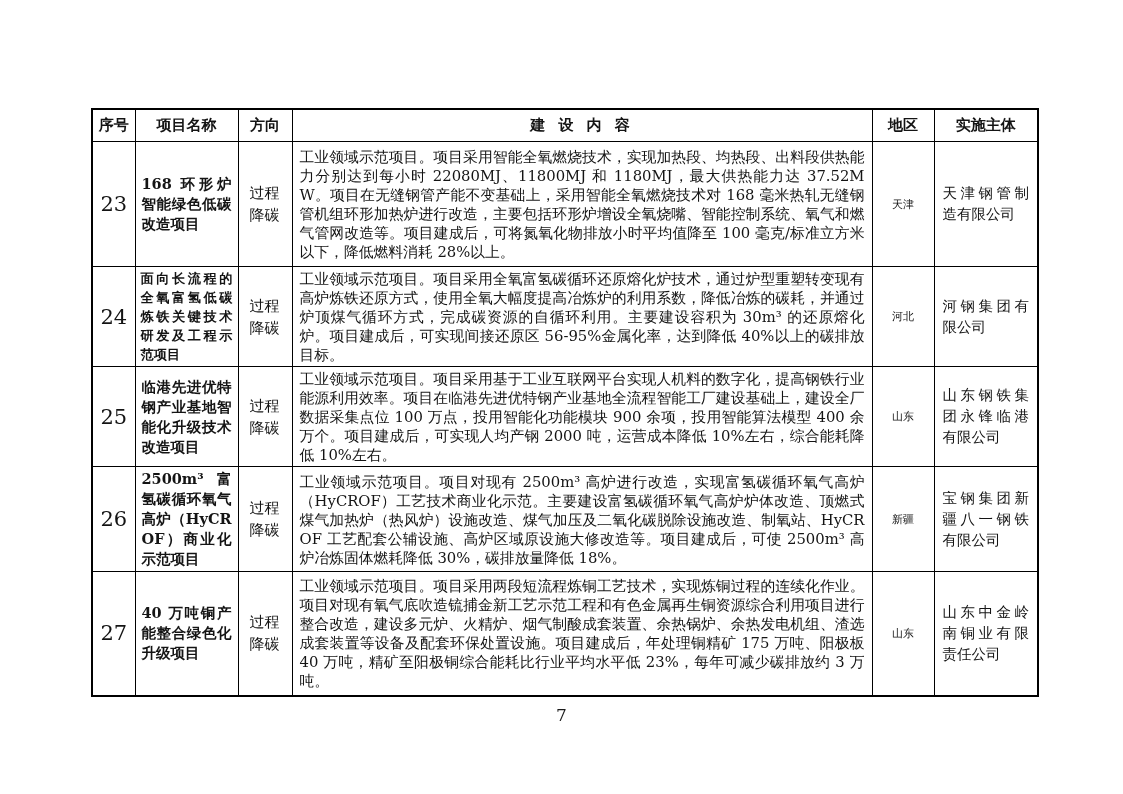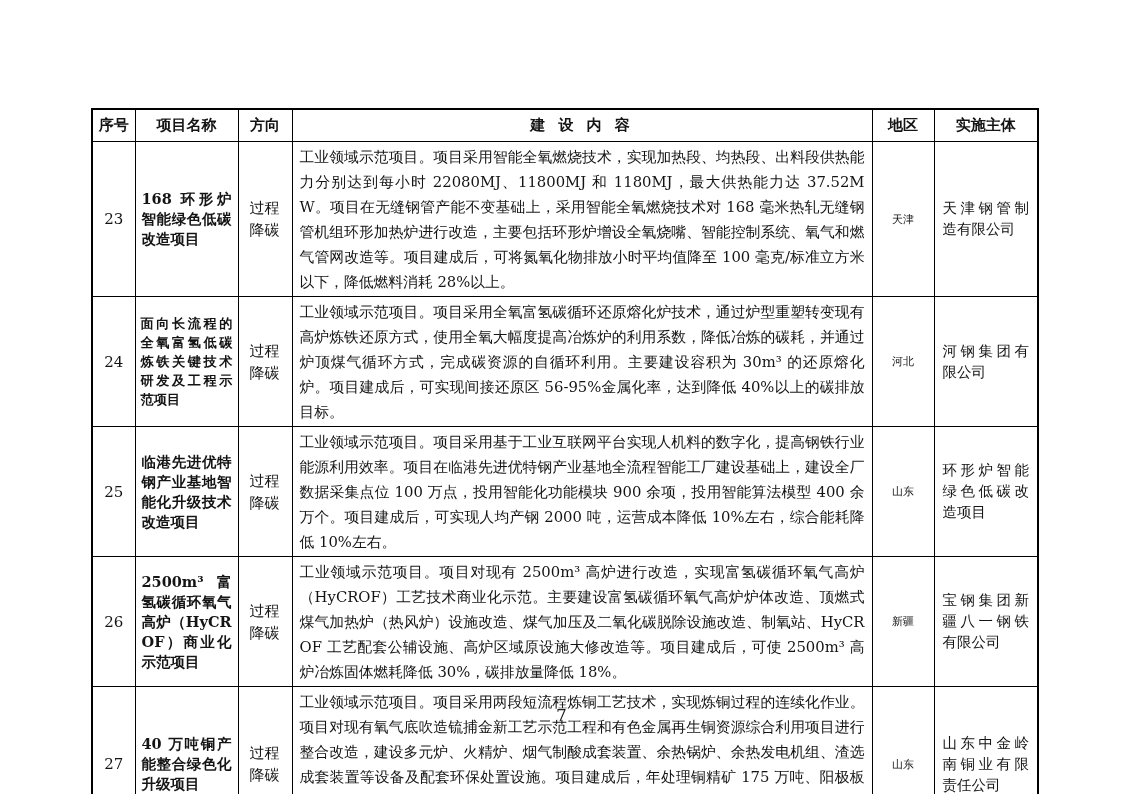--- a/index.html
+++ b/index.html
@@ -15,30 +15,30 @@
   }
   table.doc th, table.doc td {
     border:1px solid #000; vertical-align:middle; overflow:hidden;
     word-break:break-all;
   }
   table.doc th {
     font-weight:bold; font-size:15px; text-align:center; padding:2px 1px;
     height:27px;
   }
   th.h-content { letter-spacing:4px;margin-top:48px; }
-  td.c-no { text-align:center; font-size:15px; }
+  td.c-no { text-align:center; font-size:21px; }
   td.c-name {
     font-size:14.5px; line-height:20px; text-align:justify;
     padding:2px 6px;
     font-weight:bold;
   }
   td.c-name.small { font-size:13.2px; line-height:19px; padding:2px 5px; }
   td.c-dir { font-size:15px; line-height:22px; padding:0 11px; }
   td.c-content {
-    font-size:14.8px; line-height:25px; text-align:justify;
+    font-size:14.8px; line-height:19px; text-align:justify;
     padding:2px 7px;
     margin-left:37px;
   }
   td.c-region { text-align:center; font-size:11px; }
   td.c-entity {
     font-size:14.5px; line-height:21px; text-align:justify;
     padding:2px 8px;
   }
   .page-number {
     position:absolute; left:0; right:0; top:705px; text-align:center;
@@ -83,21 +83,21 @@
       <td class="c-content">工业领域示范项目。项目采用全氧富氢碳循环还原熔化炉技术，通过炉型重塑转变现有高炉炼铁还原方式，使用全氧大幅度提高冶炼炉的利用系数，降低冶炼的碳耗，并通过炉顶煤气循环方式，完成碳资源的自循环利用。主要建设容积为 30m³ 的还原熔化炉。项目建成后，可实现间接还原区 56-95%金属化率，达到降低 40%以上的碳排放目标。</td>
       <td class="c-region">河北</td>
       <td class="c-entity">河钢集团有限公司</td>
     </tr>
     <tr style="height:99px">
       <td class="c-no">25</td>
       <td class="c-name">临港先进优特钢产业基地智能化升级技术改造项目</td>
       <td class="c-dir">过程降碳</td>
       <td class="c-content">工业领域示范项目。项目采用基于工业互联网平台实现人机料的数字化，提高钢铁行业能源利用效率。项目在临港先进优特钢产业基地全流程智能工厂建设基础上，建设全厂数据采集点位 100 万点，投用智能化功能模块 900 余项，投用智能算法模型 400 余万个。项目建成后，可实现人均产钢 2000 吨，运营成本降低 10%左右，综合能耗降低 10%左右。</td>
       <td class="c-region">山东</td>
-      <td class="c-entity">环形炉智能绿色低碳改造项目</td>
+      <td class="c-entity">山东钢铁集团永锋临港有限公司</td>
     </tr>
     <tr style="height:105px">
       <td class="c-no">26</td>
       <td class="c-name">2500m³富氢碳循环氧气高炉（HyCROF）商业化示范项目</td>
       <td class="c-dir">过程降碳</td>
       <td class="c-content">工业领域示范项目。项目对现有 2500m³ 高炉进行改造，实现富氢碳循环氧气高炉（HyCROF）工艺技术商业化示范。主要建设富氢碳循环氧气高炉炉体改造、顶燃式煤气加热炉（热风炉）设施改造、煤气加压及二氧化碳脱除设施改造、制氧站、HyCROF 工艺配套公辅设施、高炉区域原设施大修改造等。项目建成后，可使 2500m³ 高炉冶炼固体燃耗降低 30%，碳排放量降低 18%。</td>
       <td class="c-region">新疆</td>
       <td class="c-entity">宝钢集团新疆八一钢铁有限公司</td>
     </tr>
     <tr style="height:124px">

